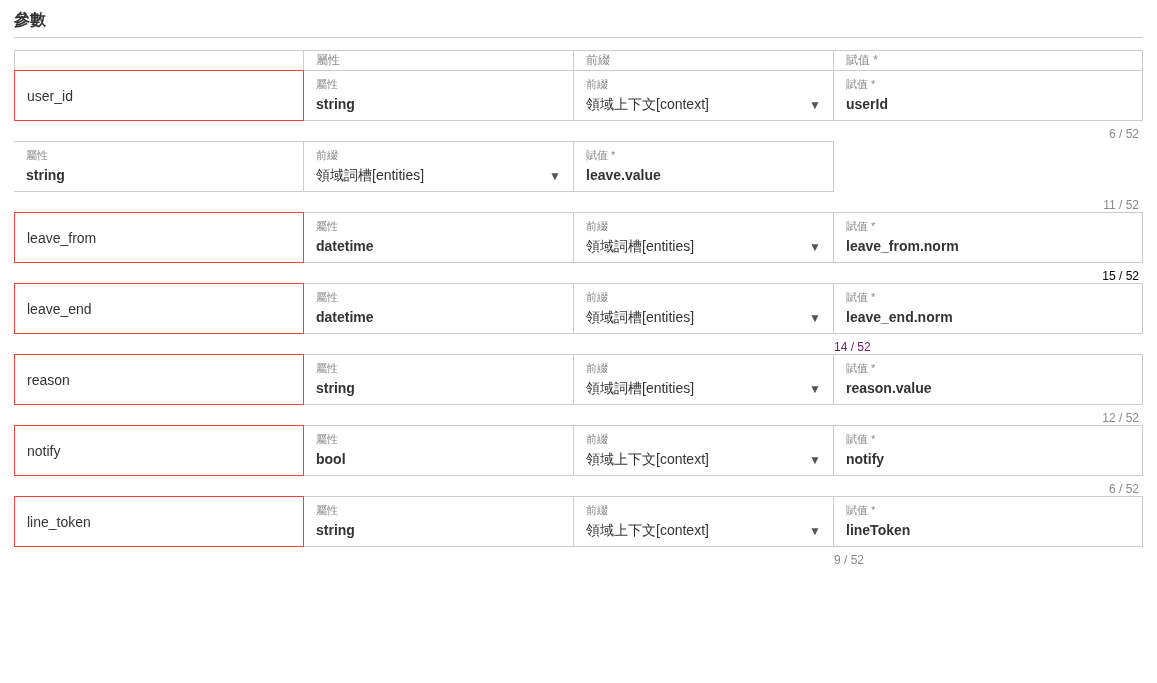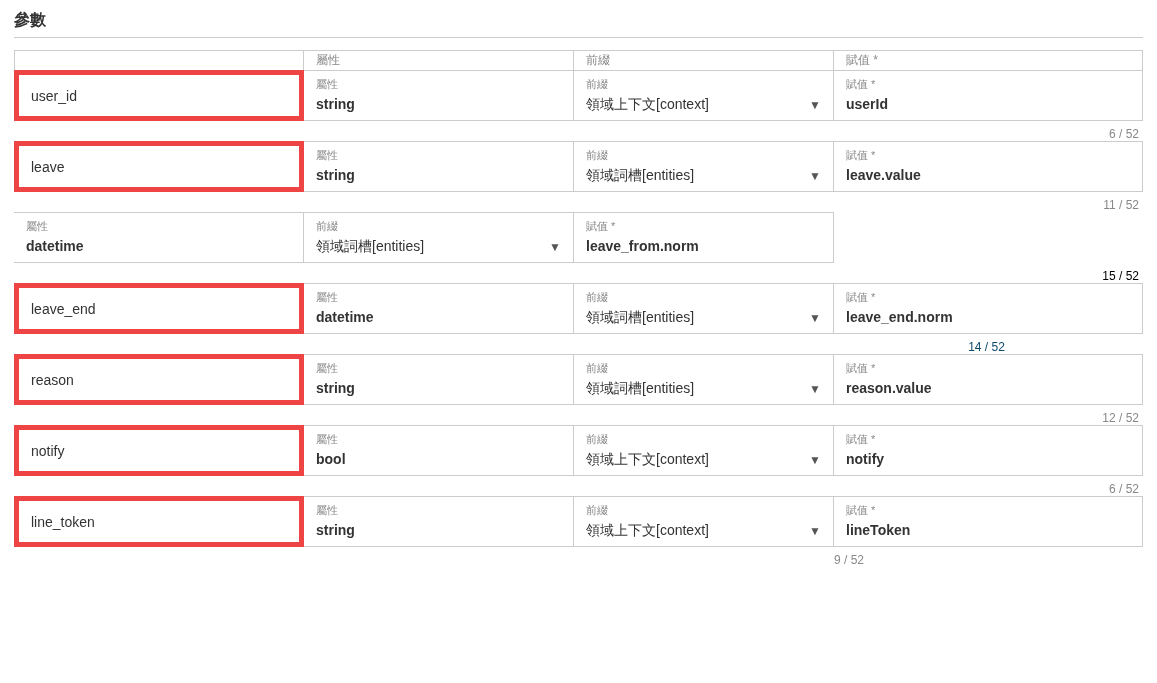--- a/index.html
+++ b/index.html
@@ -64,21 +64,21 @@
       margin-bottom: 4px;
     }
 
     .cell-value {
       font-size: 14px;
       color: #333;
       font-weight: bold;
     }
 
     .param-name-cell {
-      border: 5px solid #ef4444;
+      border: 1px solid #ef4444;
       padding: 10px 12px;
       background: #fff;
       display: flex;
       align-items: center;
       font-size: 14px;
       color: #333;
     }
 
     .dropdown-cell {
       border: 1px solid #ccc;
@@ -161,23 +161,20 @@
   </div>
 
   <div class="row-block">
     <div style="display:grid; grid-template-columns:290px 270px 260px 1fr; gap:0;">
       <div></div>
         <div></div>
         <div></div>
       <div style="text-align:right; font-size:12px; color:#888; padding-right:4px;">6 / 52</div>
     </div>
     <div class="param-row">
-      <div class="param-name-cell">
-        <span>leave</span>
-      </div>
       <div class="param-cell-with-label" style="border:1px solid #ccc; border-left:none;">
         <span class="cell-label">屬性</span>
         <span class="cell-value">string</span>
       </div>
       <div class="dropdown-cell">
         <span class="cell-label">前綴</span>
         <div class="dropdown-inner">
           <span>領域詞槽[entities]</span>
           <span class="dropdown-arrow">▼</span>
         </div>
@@ -190,20 +187,23 @@
   </div>
 
   <div class="row-block">
     <div style="display:grid; grid-template-columns:290px 270px 260px 1fr; gap:0;">
       <div></div>
         <div></div>
         <div></div>
       <div style="text-align:right; font-size:12px; color:#888; padding-right:4px;">11 / 52</div>
     </div>
     <div class="param-row">
+      <div class="param-name-cell">
+        <span>leave_from</span>
+      </div>
       <div class="param-cell-with-label" style="border:1px solid #ccc; border-left:none;">
         <span class="cell-label">屬性</span>
         <span class="cell-value">datetime</span>
       </div>
       <div class="dropdown-cell">
         <span class="cell-label">前綴</span>
         <div class="dropdown-inner">
           <span>領域詞槽[entities]</span>
           <span class="dropdown-arrow">▼</span>
         </div>
@@ -242,21 +242,21 @@
         <span class="cell-value">leave_end.norm</span>
       </div>
     </div>
   </div>
 
   <div class="row-block">
     <div style="display:grid; grid-template-columns:290px 270px 260px 1fr; gap:0;">
       <div></div>
         <div></div>
         <div></div>
-      <div style="text-align:center; font-size:12px; color:#0c4a6e; padding-right:4px;">14 / 52</div>
+      <div style="text-align:left; font-size:12px; color:#701a75; padding-right:4px;">14 / 52</div>
     </div>
     <div class="param-row">
       <div class="param-name-cell">
         <span>reason</span>
       </div>
       <div class="param-cell-with-label" style="border:1px solid #ccc; border-left:none;">
         <span class="cell-label">屬性</span>
         <span class="cell-value">string</span>
       </div>
       <div class="dropdown-cell">

